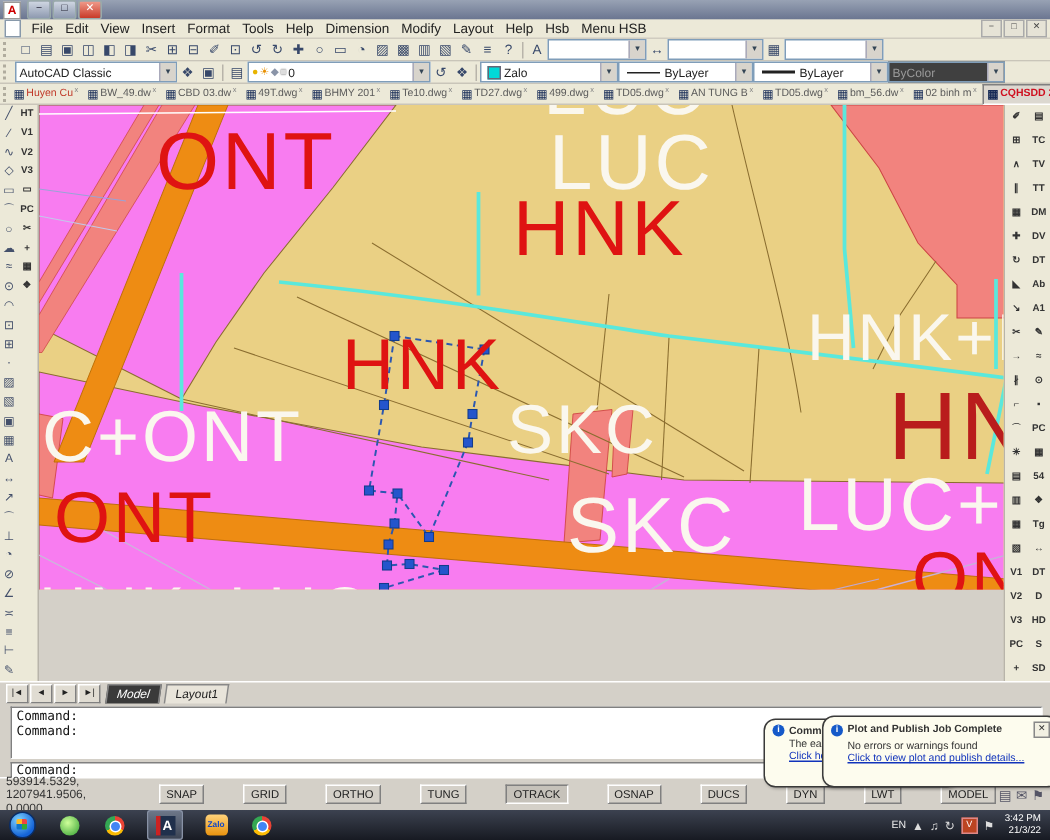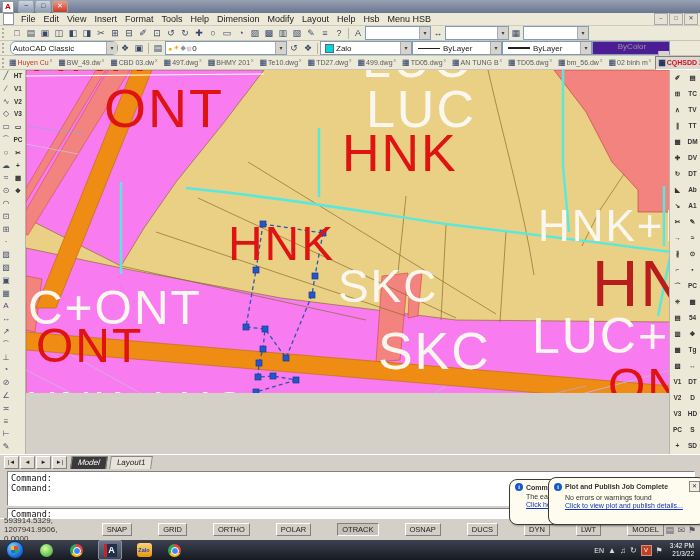--- a/index.html
+++ b/index.html
@@ -32,21 +32,21 @@
   .tb2{height:15px;}
   .tb3{height:13px;}
   .grip{width:3px;height:10px;border-left:2px dotted #b0ac9e;margin:0 3px 0 2px;}
   .ticon{width:14px;height:13px;display:flex;align-items:center;justify-content:center;font-size:9px;
          color:#37486a;}
   .sep{width:1px;height:11px;background:#b8b4aa;margin:0 2px;}
   .dd{background:#fff;border:1px solid #7f9db9;height:12px;display:flex;align-items:center;
       font-size:8px;color:#222;padding-left:2px;}
   .dd .arrow{margin-left:auto;width:10px;height:100%;background:#d8d4cc;border-left:1px solid #aab;
              font-size:6px;line-height:12px;text-align:center;color:#345;}
-  .dd.disabled{background:#4c1d95;color:#999;flex-direction:column;}
+  .dd.disabled{background:#404040;color:#999;}
   .mini{font-size:7px;margin-right:1px;}
   .swatch{width:7px;height:7px;display:inline-block;margin:0 2px;border:1px solid #667;}
   .ltline{display:inline-block;width:22px;border-top:1px solid #222;margin:0 3px;}
   .ltline.thick{border-top:2px solid #222;}
 
   
   .dtab{display:flex;align-items:center;margin-right:2px;padding:0 2px;font-size:7px;color:#5a5a5a;
         white-space:nowrap;height:12px;}
   .dtab .dtab-ic{color:#152a56;font-size:8px;margin-right:1px;}
   .dtab .dtab-x{font-size:5px;vertical-align:top;color:#888;margin-left:1px;transform:translateY(-3px);}
@@ -211,21 +211,21 @@
     </div>
     <span class="ticon">▦</span>
     <div class="dd" style="width:62px;">
       <span></span>
       <span class="arrow">▾</span>
     </div>
   </div>
 
   <div class="tb tb2">
     <div class="grip"></div>
-    <div class="dd" style="width:104px;border-radius:6px;">
+    <div class="dd" style="width:104px;">
       <span>AutoCAD Classic</span>
       <span class="arrow">▾</span>
     </div>
     <div style="display:flex;">
 
     <span class="ticon">❖</span>
         <span class="ticon">▣</span>
       </div>
     <div class="sep"></div>
     <span class="ticon">▤</span>
@@ -491,21 +491,21 @@
           <div class="mlabel" style="left: 340px; top: 16px; font-size: 52px; color: rgb(250, 247, 238);">LUC</div>
 
           <div class="mlabel" style="left: 316px; top: 60px; font-size: 52px; color: rgb(223, 19, 18);">HNK</div>
 
           <div class="mlabel" style="left: 202px; top: 152px; font-size: 48px; color: rgb(223, 19, 18);">HNK</div>
 
           <div class="mlabel" style="left: 312px; top: 196px; font-size: 46px; color: rgb(250, 247, 238);">SKC</div>
 
           <div class="mlabel" style="left: 352px; top: 258px; font-size: 52px; color: rgb(250, 247, 238);">SKC</div>
 
-          <div class="mlabel" style="left: 2px; top: 216px; font-size: 48px; color: rgb(250, 247, 238);">C+ONT</div>
+          <div class="mlabel" style="left: 2px; top: 200px; font-size: 48px; color: rgb(250, 247, 238);">C+ONT</div>
 
           <div class="mlabel" style="left: 10px; top: 254px; font-size: 48px; color: rgb(223, 19, 18);">ONT</div>
 
           <div class="mlabel" style="left: 0px; top: 318px; font-size: 44px; color: rgb(250, 247, 238);">HNK+LUC</div>
 
           <div class="mlabel" style="left: 14px; top: 366px; font-size: 48px; color: rgb(223, 19, 18);">ONT</div>
 
           <div class="mlabel" style="left: 512px; top: 136px; font-size: 44px; color: rgb(250, 247, 238);">HNK+L</div>
 
           <div class="mlabel" style="left: 566px; top: 186px; font-size: 64px; color: #b91c1c;">HN</div>
@@ -603,21 +603,21 @@
   <div class="statusbar">
     <div class="coords">593914.5329, 1207941.9506, 0.0000</div>
     <div style="display:flex;">
 
         <div class="sbtn">SNAP</div>
 
         <div class="sbtn">GRID</div>
 
         <div class="sbtn">ORTHO</div>
 
-        <div class="sbtn">POLAR</div>
+        <div class="sbtn">TUNG</div>
 
         <div class="sbtn active">OTRACK</div>
 
         <div class="sbtn">OSNAP</div>
 
         <div class="sbtn">DUCS</div>
 
         <div class="sbtn">DYN</div>
 
         <div class="sbtn">LWT</div>

